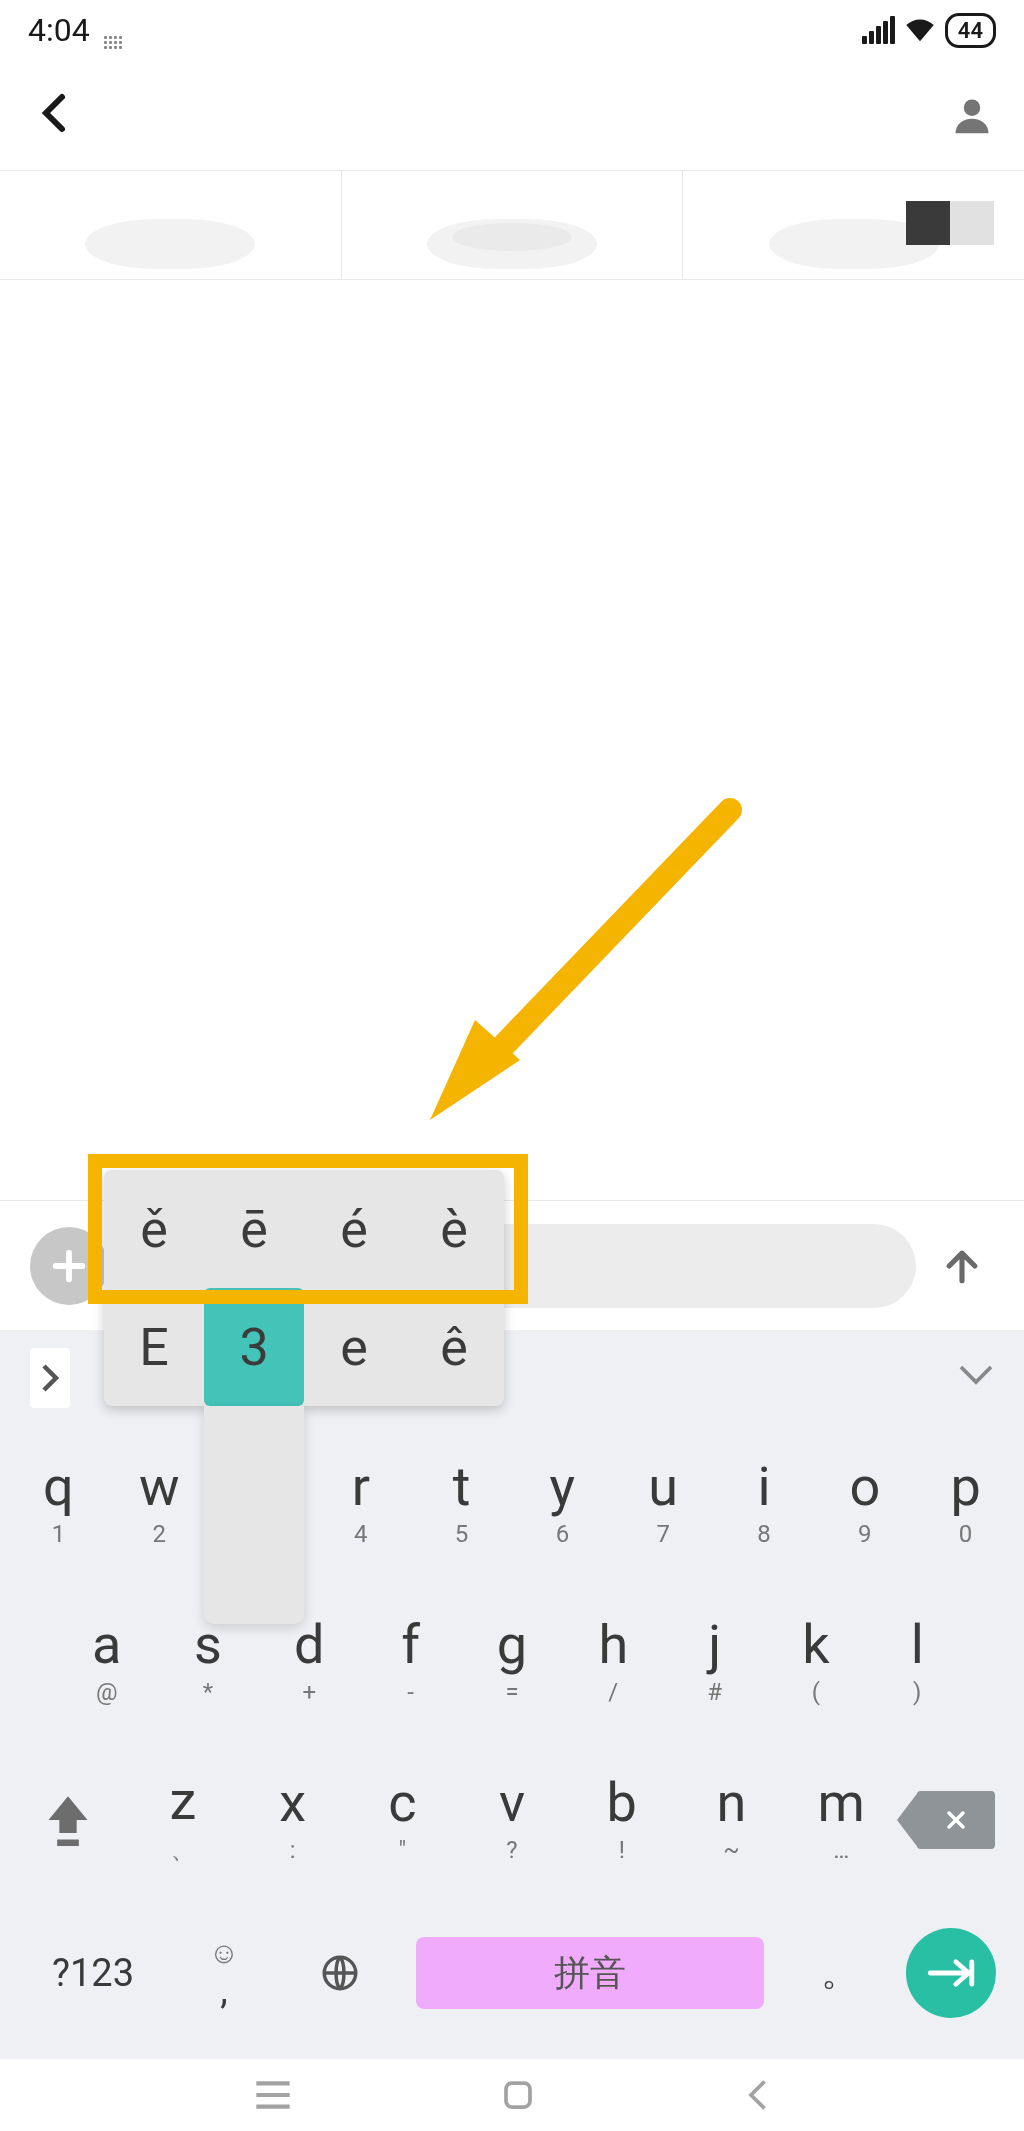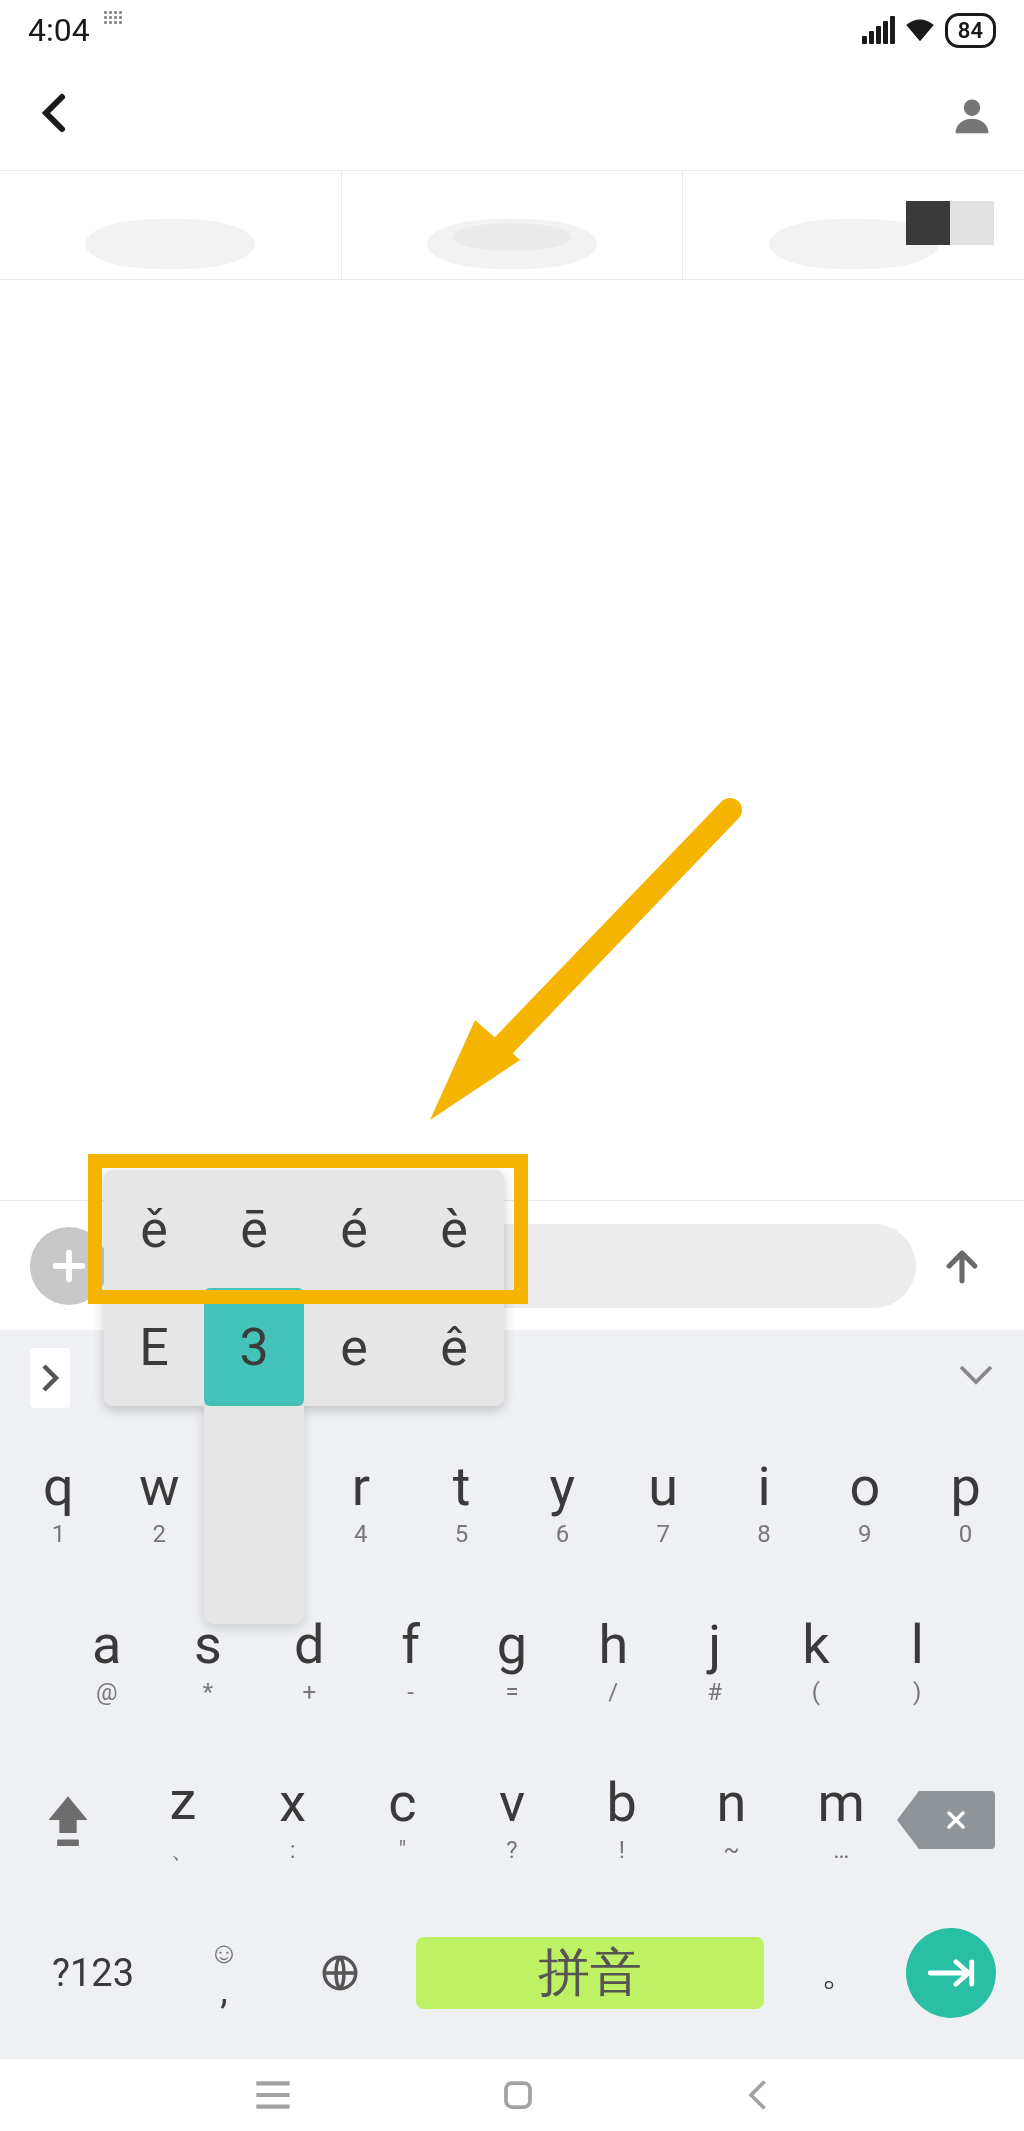--- a/index.html
+++ b/index.html
@@ -1,20 +1,20 @@
 <!DOCTYPE html>
 <html><head>
   <meta charset="utf-8">
   <style>
     *{margin:0;padding:0;box-sizing:border-box;font-family:-apple-system,Roboto,sans-serif;-webkit-font-smoothing:antialiased}
     body{width:1024px;height:2131px;background:#fff;position:relative;overflow:hidden}
 
     
     .status{height:60px;display:flex;align-items:center;justify-content:space-between;padding:0 28px;font-size:32px;color:#1a1a1a;font-weight:400}
-    .status-left{display:flex;align-items:flex-start;gap:14px}
+    .status-left{display:flex;align-items:flex-end;gap:14px}
     .status-right{display:flex;align-items:center;gap:10px}
     .kbd-ind{display:grid;grid-template-columns:repeat(4,3px);grid-template-rows:repeat(3,3px);gap:2px}
     .kbd-ind span{background:#888;border-radius:1px}
     .signal{display:flex;align-items:flex-end;gap:2px}
     .signal span{width:5px;background:#1a1a1a;border-radius:1px}
     .wifi{width:30px;height:24px;position:relative}
     .batt{border:3px solid #1a1a1a;border-radius:14px;padding:2px 10px;font-size:22px;font-weight:600;position:relative}
 
     
     .hdr{height:110px;display:flex;align-items:center;justify-content:space-between;padding:0 30px}
@@ -65,21 +65,21 @@
     .row3{padding:0 0px;align-items:center}
     .shift,.bksp{width:120px;height:120px;display:flex;align-items:center;justify-content:center;flex:0 0 120px}
     .bksp-box{width:78px;height:58px;background:#8f9499;border-radius:4px;position:relative;display:flex;align-items:center;justify-content:center}
     .bksp-box::before{content:"";position:absolute;left:-20px;top:0;border-top:29px solid transparent;border-bottom:29px solid transparent;border-right:22px solid #8f9499}
 
     .row4{display:flex;align-items:center;height:130px;padding:0 20px;gap:16px}
     .numkey{width:130px;display:flex;align-items:center;justify-content:center;font-size:38px;color:#3a3a3a}
     .smallkey{width:100px;display:flex;flex-direction:column;align-items:center;justify-content:center;height:100%}
     .smallkey .top{font-size:30px;color:#777}
     .smallkey .bot{font-size:38px;color:#3a3a3a;margin-top:-2px}
-    .space{flex:1;height:72px;background:#bef264;border-radius:8px;margin:0 10px;display:flex;align-items:center;justify-content:center;font-size:52px;color:#555}
+    .space{flex:1;height:72px;background:#f0abfc;border-radius:8px;margin:0 10px;display:flex;align-items:center;justify-content:center;font-size:36px;color:#555}
     .enter{width:90px;height:90px;border-radius:50%;background:#29bfa5;display:flex;align-items:center;justify-content:center}
 
     
     .nav{position:absolute;left:0;right:0;bottom:0;height:72px;display:flex;align-items:center;justify-content:space-around;padding:0 150px}
     .nav svg{opacity:.6}
   </style>
 </head>
 <body>
 
 <div class="status">
@@ -104,21 +104,21 @@
     <div class="signal">
       <span style="height:8px"></span>
         <span style="height:13px"></span>
         <span style="height:18px"></span>
         <span style="height:23px"></span>
         <span style="height:28px"></span>
     </div>
     <svg class="wifi" viewBox="0 0 24 18">
         <path d="M12 18L1 5c6-6 16-6 22 0L12 18z" fill="#1a1a1a"></path>
       </svg>
-    <div class="batt"><span>84</span></div>
+    <div class="batt"><span>44</span></div>
   </div>
 </div>
 
 <div class="hdr">
   <div class="back">
     <svg viewBox="0 0 24 24">
         <path d="M16 4l-8 8 8 8" stroke="#1a1a1a" stroke-width="3" fill="none" stroke-linecap="round"></path>
       </svg>
   </div>
   <svg class="profile" viewBox="0 0 24 24">

